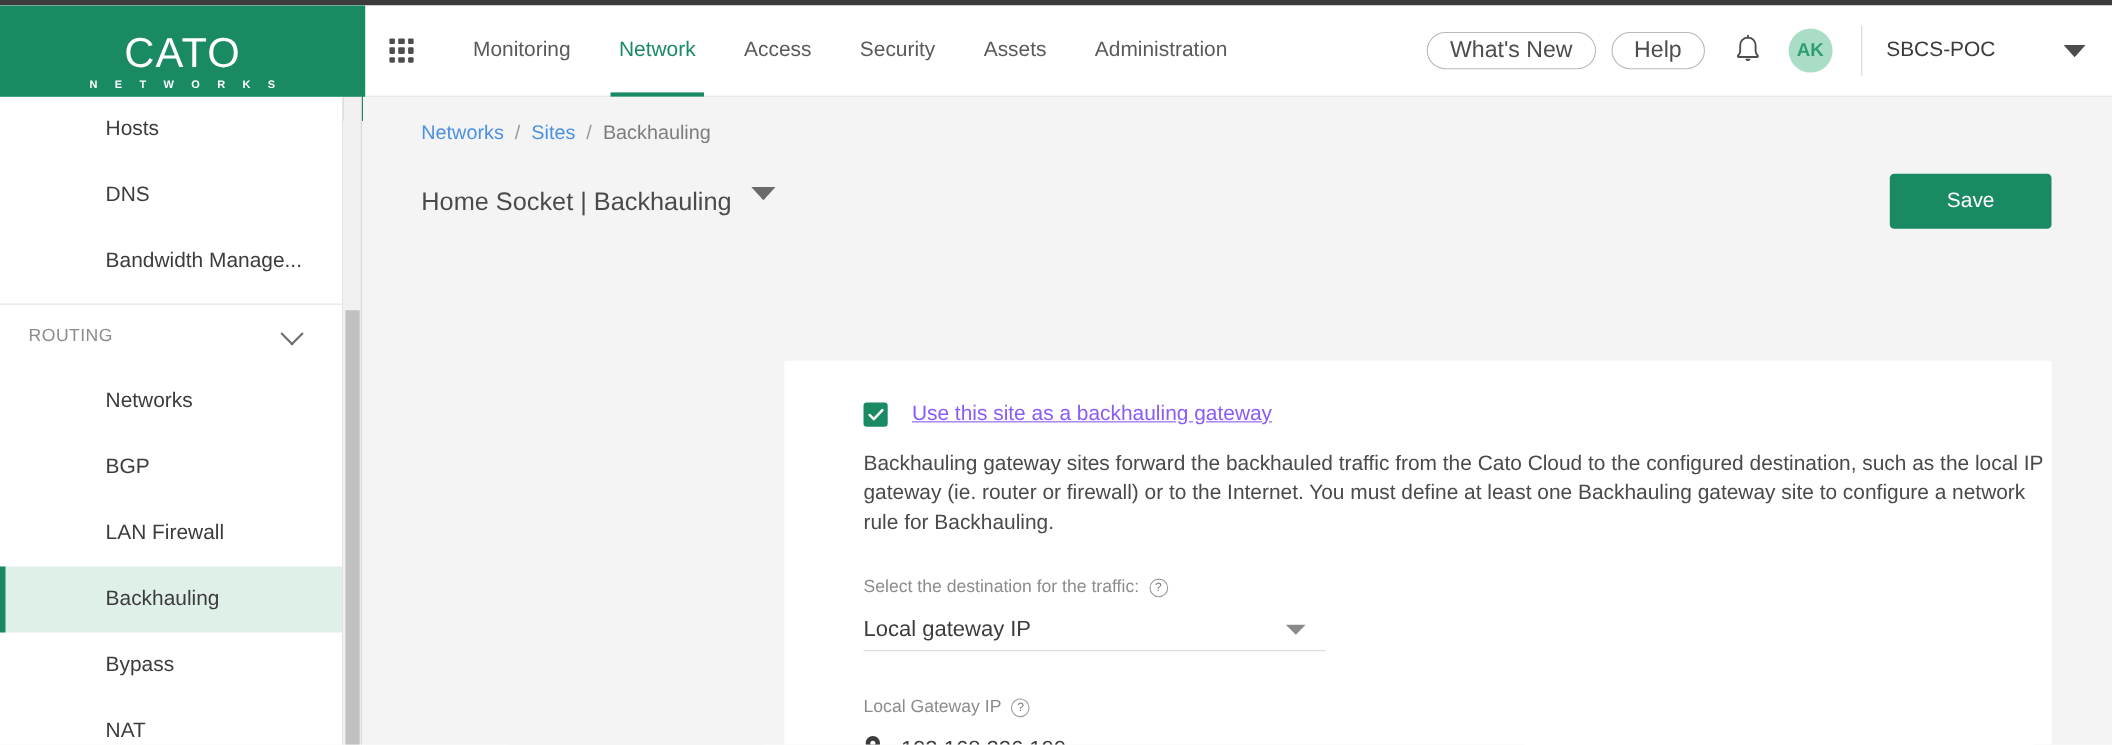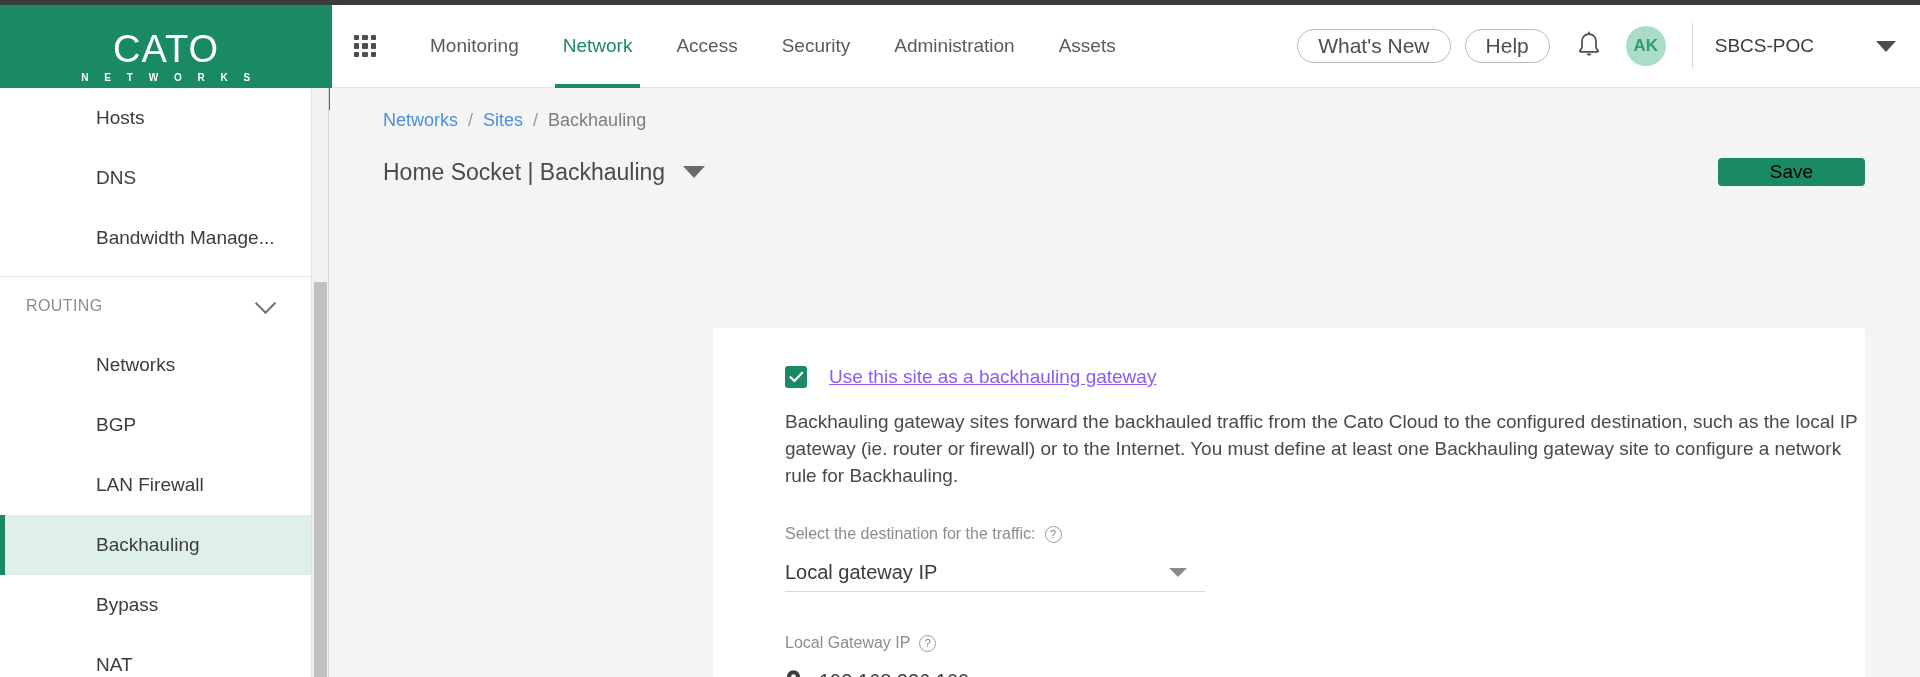--- a/index.html
+++ b/index.html
@@ -128,30 +128,30 @@
   }
   .bc-link { color:#4a90e2; cursor:pointer; }
   .bc-sep { color:#9a9a9a; }
   .bc-current { color:#7d7d7d; }
 
   .title-row {
     display:flex; align-items:center; justify-content:space-between;
     padding:27px 55px 0 53px;
   }
   .page-title {
-    display:flex; align-items:center; font-size:23px; color:#4a4a4a; cursor:pointer;
+    display:flex; font-size:23px; color:#4a4a4a; cursor:pointer;
   }
   .title-caret {
     margin-left:18px; width:0;height:0;
     border-left:11px solid transparent;border-right:11px solid transparent;
     border-top:12px solid #6a6a6a;
   }
   .save-btn {
-    background:#1a8a63; color:#000000; font-size:19px;
-    border:none; border-radius:4px; width:147px; height:28px; cursor:pointer;
+    background:#1a8a63; color:#ffffff; font-size:19px;
+    border:none; border-radius:4px; width:147px; height:50px; cursor:pointer;
   }
 
   .card {
     position:absolute; left:383px; top:240px; right:55px; bottom:-20px;
     background:#ffffff; border-radius:3px;
   }
   .card-inner { padding:38px 0 0 72px; }
 
   .check-row { display:flex; align-items:center; }
   .checkbox {
@@ -212,22 +212,22 @@
           <i></i>
           <i></i>
           <i></i>
           <i></i>
       </div>
       <div class="nav-tabs">
         <div class="nav-tab">Monitoring</div>
         <div class="nav-tab active">Network</div>
         <div class="nav-tab">Access</div>
         <div class="nav-tab">Security</div>
+        <div class="nav-tab">Assets</div>
         <div class="nav-tab">Administration</div>
-        <div class="nav-tab">Assets</div>
       </div>
     </div>
 
     <div class="header-right">
       <div class="pill">What's New</div>
       <div class="pill">Help</div>
 
       <div class="bell">
         <svg width="26" height="30" viewBox="0 0 26 30">
           <path d="M13 3.2c-4.1 0-7 3-7 7.1v5.1c0 1.6-.7 3-1.9 4.1-.5.45-.2 1.3.5 1.3h16.8c.7 0 1-.85.5-1.3-1.2-1.1-1.9-2.5-1.9-4.1v-5.1c0-4.1-2.9-7.1-7-7.1z" fill="none" stroke="#4d4d4d" stroke-width="1.7"></path>

